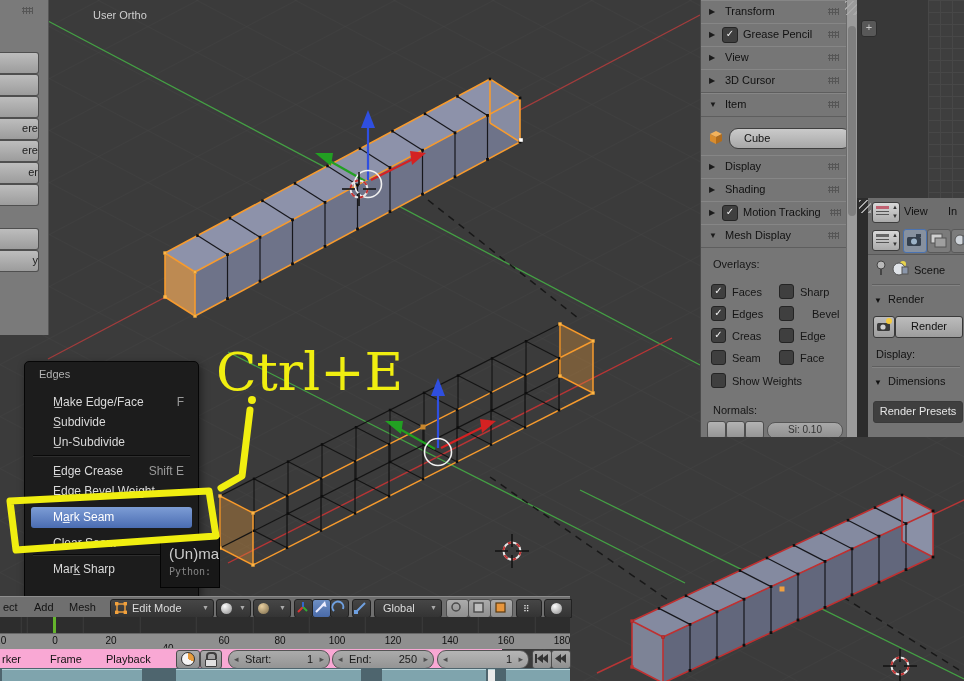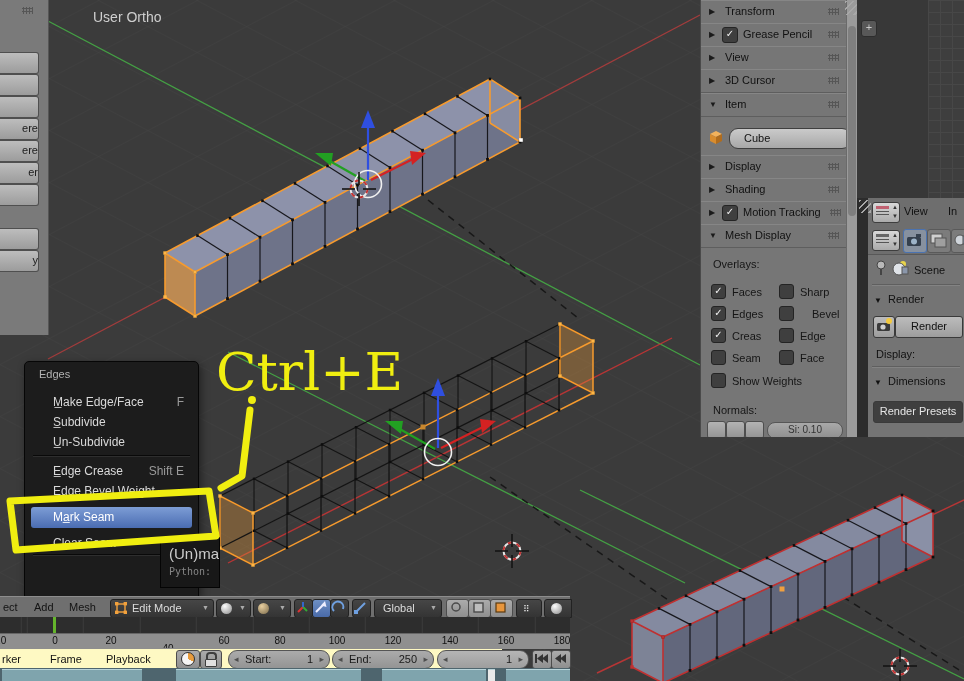--- a/index.html
+++ b/index.html
@@ -1,21 +1,21 @@
 <!DOCTYPE html>
 <html><head>
 <meta charset="utf-8">
 <style>
   html,body{margin:0;padding:0;background:#222;}
   #screen{position:relative;width:964px;height:681px;overflow:hidden;background:#3b3b3b;
           font-family:"Liberation Sans",sans-serif;font-size:11px;color:#111;}
   #vp{position:absolute;left:0;top:0;z-index:0;}
   .layer{position:absolute;z-index:1;}
   
-  #vp-label{left:66px;top:9px;color:#cfcfcf;font-size:14px;z-index:1;padding-left:27px;}
+  #vp-label{left:66px;top:9px;color:#cfcfcf;font-size:11px;z-index:1;padding-left:27px;}
   
   #toolshelf{left:0;top:0;width:48px;height:335px;background:#7a7a7a;border-right:1px solid #565656;}
   .dots{position:absolute;width:11px;height:7px;
         background-image:radial-gradient(circle,#565656 1px,transparent 1.2px);
         background-size:3px 3px;}
   .tbtn{position:absolute;left:0;width:38px;height:20px;border:1px solid #4f4f4f;border-left:none;
         border-radius:0 3px 3px 0;background:linear-gradient(#bdbdbd,#9c9c9c);
         text-align:right;line-height:19px;color:#1c1c1c;overflow:hidden;}
   
   #ctx{left:24px;top:361px;width:173px;height:235px;background:#1c1c1c;border:1px solid #060606;
@@ -91,21 +91,21 @@
       border:1px solid #222;border-radius:3px;}
   .mbtn.active{background:linear-gradient(#6e8fc4,#496aa8);}
   
   #tl-band{left:0;top:617px;width:570px;height:16px;background:#2d2d2d;
       background-image:repeating-linear-gradient(90deg,#3b3b3b 0 1px,transparent 1px 56.4px);
       background-position:26.8px 0;z-index:3;}
   #tl-marker{position:absolute;left:53px;top:0;width:3px;height:16px;background:#64b42c;}
   #tl-ruler{left:0;top:633px;width:570px;height:15px;background:#8f8f8f;border-top:1px solid #666;
       overflow:hidden;z-index:3;}
   .tick{position:absolute;top:1px;width:30px;text-align:center;font-size:10px;color:#101010;}
-  #tl-header{left:0;top:648px;width:502px;height:20px;background:#fef9c3;border-top:1px solid #8e8e8e;z-index:3;}
+  #tl-header{left:0;top:648px;width:502px;height:20px;background:#f9a8d4;border-top:1px solid #8e8e8e;z-index:3;}
   .pill{position:absolute;top:1px;height:17px;border:1px solid #555;border-radius:9px;
       background:linear-gradient(#ababab,#949494);color:#1a1a1a;line-height:16px;}
   .pill .a{color:#4e4e4e;font-size:9px;}
   #taskbar{left:0;top:668px;width:570px;height:13px;background:#4e656e;z-index:3;}
   .task{position:absolute;top:1px;height:12px;background:#7fa4ad;border-top:1px solid #b9d4da;}
   
   #anno{position:absolute;left:0;top:0;z-index:4;pointer-events:none;}
 </style>
 </head>
 <body>
@@ -612,20 +612,22 @@
     <div class="mi" style="top:99px">
       <span>E̲dge Crease</span>
       <span class="sc">Shift E</span></div>
     <div class="mi" style="top:119px">
       <span>Edge B̲evel Weight</span></div>
     <div class="mi hl" style="top:145px">
       <span>Ma̲rk Seam</span></div>
     <div class="mi" style="top:171px">
       <span>C̲lear Seam</span></div>
     <div class="msep" style="top:192px"></div>
+    <div class="mi" style="top:197px">
+      <span>Mark̲ Sharp</span></div>
   </div>
 
   <div id="tooltip" class="layer">
     <div class="l1">(Un)mark</div>
     <div class="l2">Python:</div>
   </div>
 
   <div id="vp-header" class="layer">
     <span class="hmenu" style="left:3px;">ect</span>
     <span class="hmenu" style="left:34px;">Add</span>

